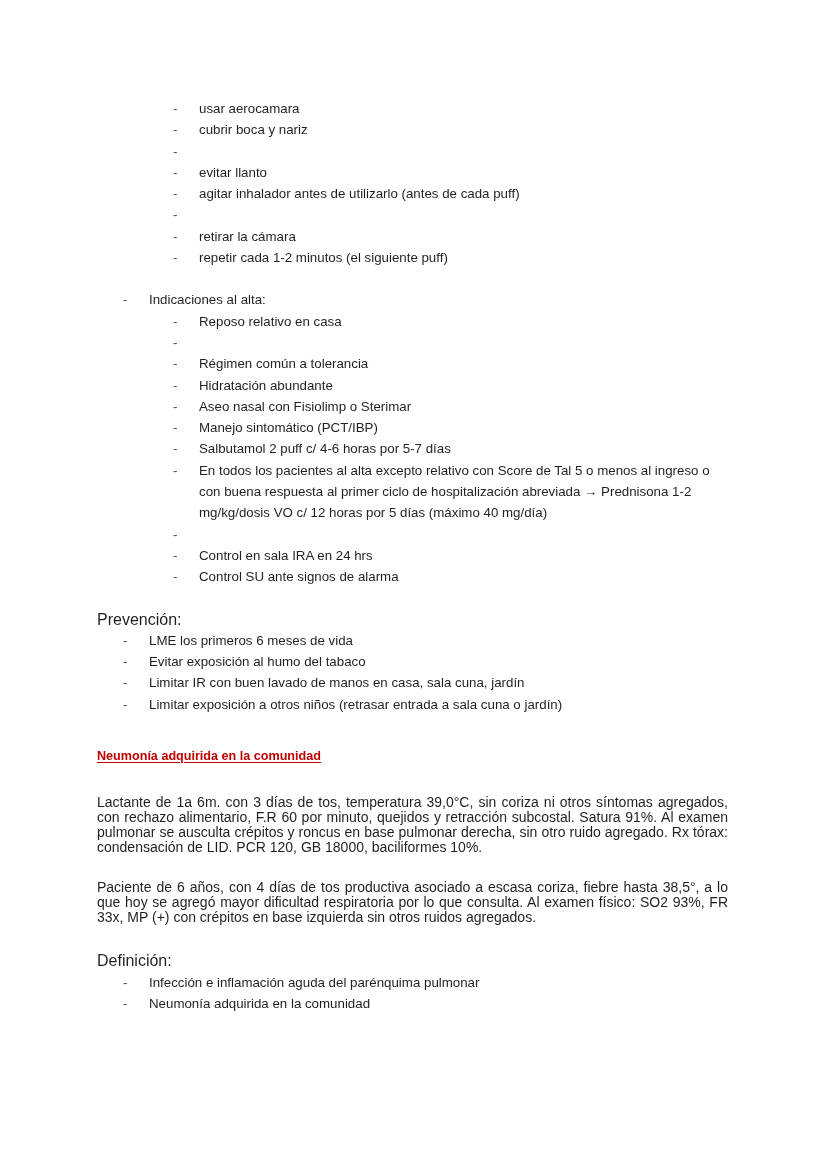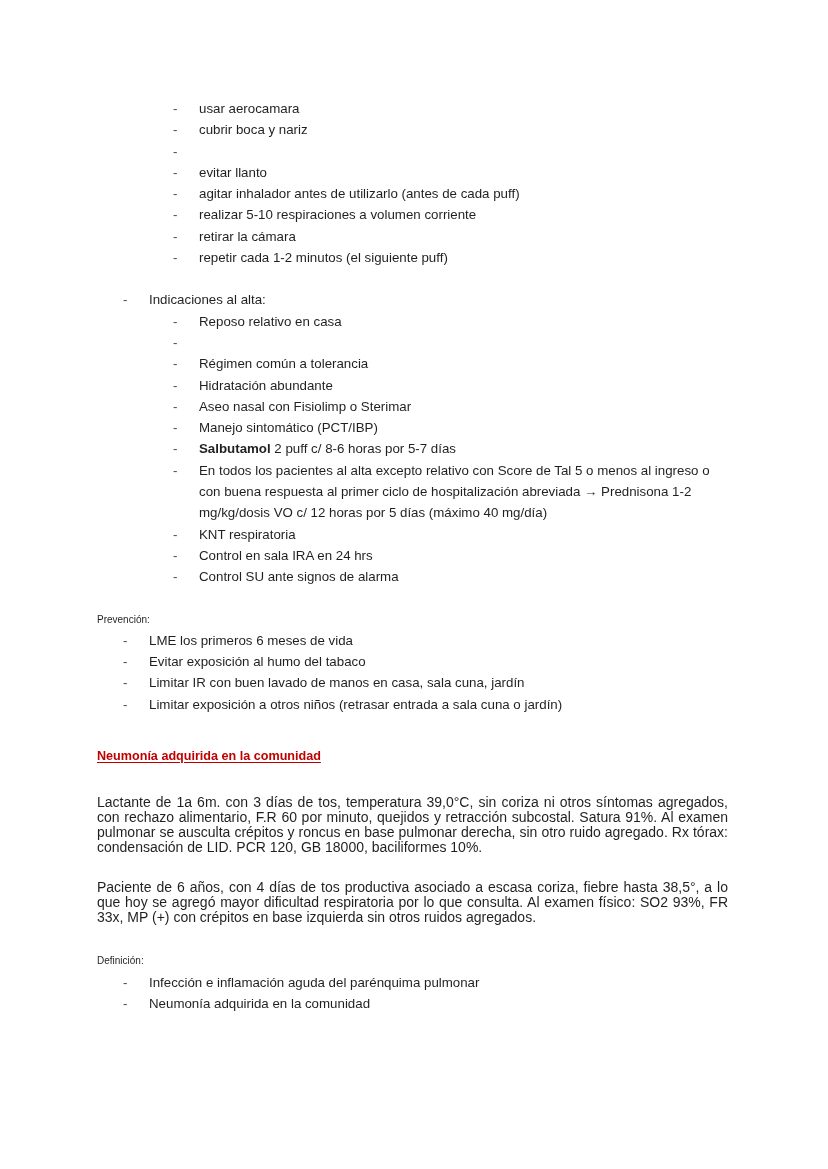--- a/index.html
+++ b/index.html
@@ -55,24 +55,24 @@
   
   .lvl1 > .dash { width: 26px; margin-left: 26px; }
   
   .lvl2 > .dash { width: 26px; margin-left: 76px; }
 
   .blank {
     height: 21px;
   }
 
   .u { text-underline-offset: 2px; }
-  .b { font-weight: bold; text-align: center; }
+  .b { font-weight: normal; text-align: center; }
 
   .heading-plain {
-    font-size: 10px;
+    font-size: 16px;
     line-height: 21.3px;
   }
 
   .heading-red {
     font-size: 12.6px;
     line-height: 21.3px;
     font-weight: bold;
     color: #C00000;
   }
   .heading-red .u { text-decoration: underline; text-underline-offset: 2px; }
@@ -109,21 +109,20 @@
       <div class="row lvl2">
         <span class="dash">-</span>
         <span class="txt">evitar llanto</span>
       </div>
       <div class="row lvl2">
         <span class="dash">-</span>
         <span class="txt">agitar inhalador antes de utilizarlo (antes de cada puff)</span>
       </div>
       <div class="row lvl2">
         <span class="dash">-</span>
-        <span class="txt">realizar 5-10 respiraciones a volumen corriente</span>
       </div>
       <div class="row lvl2">
         <span class="dash">-</span>
         <span class="txt">retirar la cámara</span>
       </div>
       <div class="row lvl2">
         <span class="dash">-</span>
         <span class="txt">repetir cada 1-2 minutos (el siguiente puff)</span>
       </div>
     </div>
@@ -155,31 +154,30 @@
         <span class="dash">-</span>
         <span class="txt">Aseo nasal con Fisiolimp o Sterimar</span>
       </div>
       <div class="row lvl2">
         <span class="dash">-</span>
         <span class="txt">Manejo sintomático (PCT/IBP)</span>
       </div>
 
       <div class="row lvl2">
         <span class="dash">-</span>
-        <span class="txt"><span class="b">Salbutamol</span><span> 2 puff c/ 8-6 horas por 5-7 días</span></span>
+        <span class="txt"><span class="b">Salbutamol</span><span> 2 puff c/ 4-6 horas por 5-7 días</span></span>
       </div>
 
       <div class="row lvl2">
         <span class="dash">-</span>
         <span class="txt"><span>En todos los pacientes al alta excepto relativo con </span><span class="u">Score de Tal 5 o menos</span><span> al ingreso o con </span><span class="u">buena respuesta al primer ciclo de hospitalización abreviada</span><span> → Prednisona 1-2 mg/kg/dosis VO c/ 12 horas por 5 días (máximo 40 mg/día)</span></span>
       </div>
 
       <div class="row lvl2">
         <span class="dash">-</span>
-        <span class="txt">KNT respiratoria</span>
       </div>
       <div class="row lvl2">
         <span class="dash">-</span>
         <span class="txt">Control en sala IRA en 24 hrs</span>
       </div>
       <div class="row lvl2">
         <span class="dash">-</span>
         <span class="txt">Control SU ante signos de alarma</span>
       </div>
     </div>

